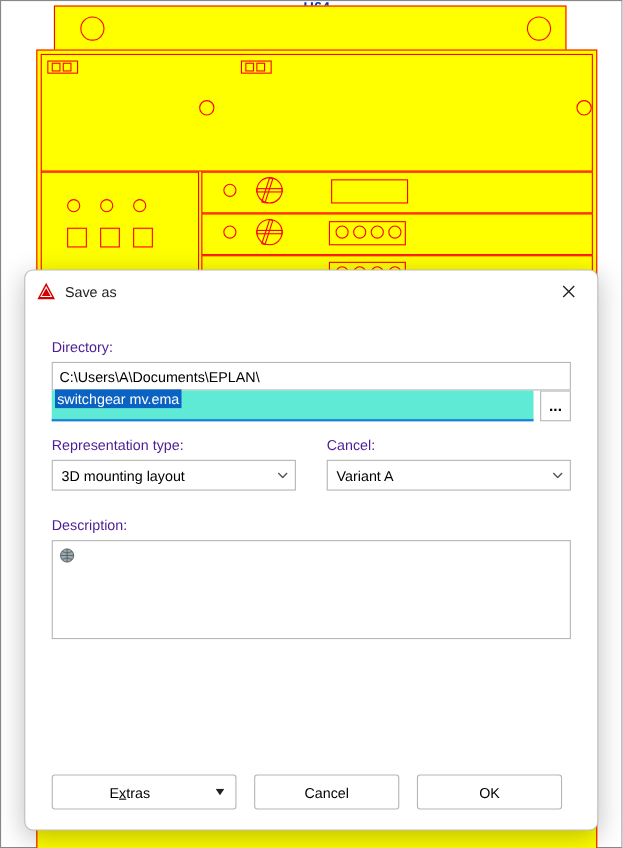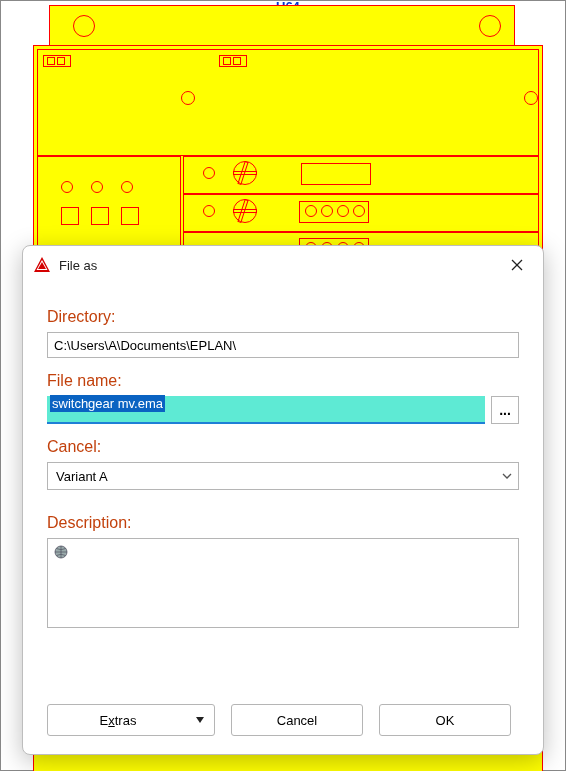--- a/index.html
+++ b/index.html
@@ -93,22 +93,22 @@
   }
   .dlg-body {
     flex: 1;
     padding: 10px 24px 0 24px;
     display: flex;
     flex-direction: column;
   }
   .field-label {
     margin-top: 14px;
     margin-bottom: 6px;
-    color: #c2410c;
-    font-size: 16px;
+    color: #4c1d95;
+    font-size: 13px;
   }
   .text-input {
     width: 100%;
     height: 26px;
     border: 1px solid #b5b5b5;
     padding: 0 6px;
     font-size: 13px;
     box-sizing: border-box;
   }
   .filename-row {
@@ -274,43 +274,53 @@
 
 <div class="dialog">
   <div class="titlebar">
     <span class="app-icon">
       <svg width="18" height="18" viewBox="0 0 18 18">
         <polygon points="9,1 17,16 1,16" fill="#d40000"></polygon>
         <polygon points="9,4 14.5,14 3.5,14" fill="#ffffff"></polygon>
         <polygon points="9,6 13,13 5,13" fill="#d40000"></polygon>
       </svg>
     </span>
-    <span class="title">File as</span>
+    <span class="title">Save as</span>
     <div class="close">
       <svg width="12" height="12" viewBox="0 0 12 12">
         <line x1="1" y1="1" x2="11" y2="11" stroke="#222" stroke-width="1.2"></line>
         <line x1="11" y1="1" x2="1" y2="11" stroke="#222" stroke-width="1.2"></line>
       </svg>
     </div>
   </div>
 
   <div class="dlg-body">
 
     <div class="field-label">Directory:</div>
     <input type="text" class="text-input" value="C:\Users\A\Documents\EPLAN\" style="">
 
-    <div class="field-label">File name:</div>
     <div class="filename-row">
       <div class="filename-input">
         <span class="selected">switchgear mv.ema</span>
       </div>
       <div class="browse-btn">...</div>
     </div>
 
     <div class="row-2col">
+      <div class="col">
+        <div class="field-label">Representation type:</div>
+        <div class="combo">
+          <span>3D mounting layout</span>
+          <span class="chev">
+            <svg width="10" height="6" viewBox="0 0 10 6">
+                <path d="M1 1 L5 5 L9 1" fill="none" stroke="#555" stroke-width="1.3"></path>
+              </svg>
+          </span>
+        </div>
+      </div>
       <div class="col">
         <div class="field-label">Cancel:</div>
         <div class="combo">
           <span>Variant A</span>
           <span class="chev">
             <svg width="10" height="6" viewBox="0 0 10 6">
                 <path d="M1 1 L5 5 L9 1" fill="none" stroke="#555" stroke-width="1.3"></path>
               </svg>
           </span>
         </div>

